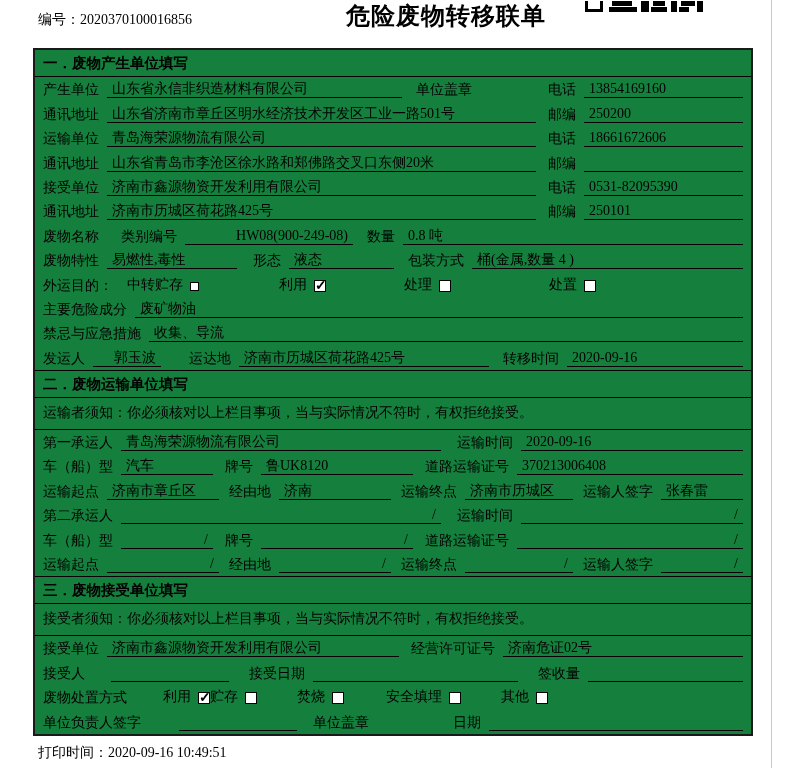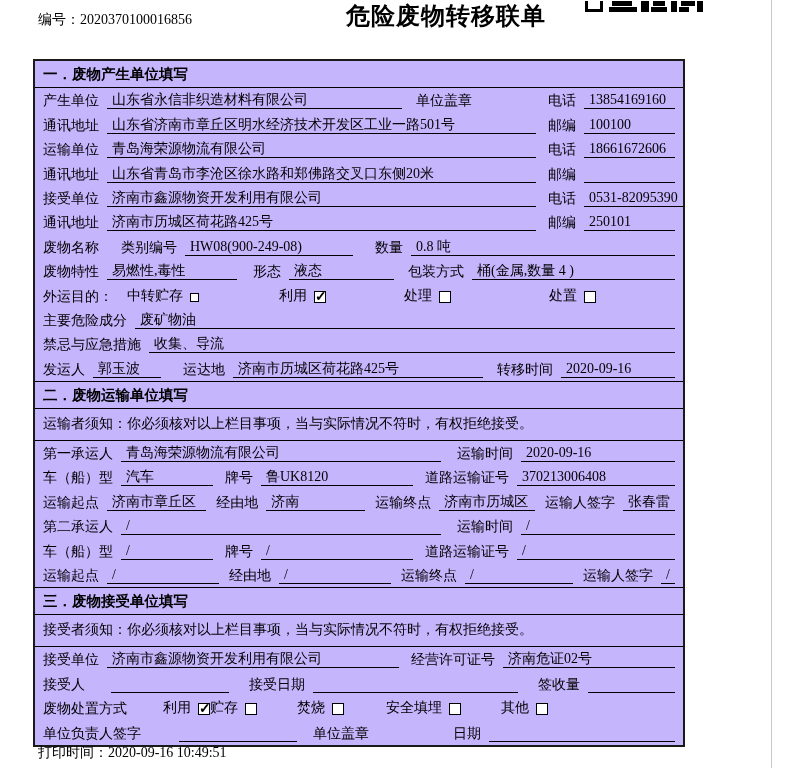--- a/index.html
+++ b/index.html
@@ -12,40 +12,40 @@
   .hdr-sans { font-family:"Liberation Sans","DejaVu Sans",sans-serif; }
 
   .doc-no { position:absolute; left:38px; top:11px; white-space:nowrap; }
   .main-title {
     position:absolute; left:100px; top:0px; width:692px; text-align:center;
     font-size:24px; font-weight:bold; letter-spacing:1px;
   }
   .qr-frag { position:absolute; left:585px; top:0; }
   .page-edge { position:absolute; left:771px; top:0; width:1px; height:768px; background:#c9c9c9; }
 
-  .form { position:absolute; left:33px; top:59px; width:652px; border:2px solid #1a1a1a; background:#c4b5fd; }
+  .form { position:absolute; left:33px; top:48px; width:720px; border:2px solid #1a1a1a; background:#15803d; }
 
   .sh {
     font-weight:bold; font-size:14.5px; padding:4px 8px 3px;
     border-bottom:1px solid #000;
   }
   .sh.bt { border-top:1px solid #000; }
 
   .note { padding:6px 8px 7px; border-bottom:1px solid #000; }
 
   .row {
     display:flex; align-items:flex-end; height:24.4px;
     padding:0 8px 3px 8px; white-space:nowrap;
   }
   .cl { flex:0 0 505px; display:flex; align-items:flex-end;font-family:Liberation Serif, serif; }
   .cr { flex:1 1 auto; display:flex; align-items:flex-end; }
   .lb { margin-right:8px; line-height:17px; }
   .u  { border-bottom:1px solid #000; padding:0 5px; line-height:17px; min-height:18px; }
   .u.fill { flex:1 1 auto; }
-  .ctr { text-align:left; }
+  .ctr { text-align:right; }
 
   .opt { display:flex; align-items:flex-end; }
   .cb {
     display:inline-block; width:12px; height:12px; border:1px solid #000;
     margin-left:7px; margin-bottom:2px; position:relative; background:#fff;
   }
   .cb.sm { width:9px; height:9px; margin-bottom:3px; }
   .cb.checked::after {
     content:"\2713"; position:absolute; left:0px; top:-4px;
     font-size:14px; font-weight:bold;
@@ -92,21 +92,21 @@
     </div>
   </div>
 
   <div class="row">
     <div class="cl">
       <span class="lb">通讯地址</span>
       <span class="u fill" style="margin-right:12px">山东省济南市章丘区明水经济技术开发区工业一路501号</span>
     </div>
     <div class="cr">
       <span class="lb">邮编</span>
-      <span class="u fill">100100</span>
+      <span class="u fill">250200</span>
     </div>
   </div>
 
   <div class="row">
     <div class="cl">
       <span class="lb">运输单位</span>
       <span class="u fill" style="margin-right:12px">青岛海荣源物流有限公司</span>
     </div>
     <div class="cr">
       <span class="lb">电话</span>
@@ -144,21 +144,21 @@
     <div class="cr">
       <span class="lb">邮编</span>
       <span class="u fill">250101</span>
     </div>
   </div>
 
   <div class="row">
     <span class="lb">废物名称</span>
     <span class="lb" style="margin-left:14px">类别编号</span>
     <span class="u ctr" style="width:168px">HW08(900-249-08)</span>
-    <span class="lb" style="margin-left:22px">数量</span>
+    <span class="lb" style="margin-left:14px">数量</span>
     <span class="u fill">0.8 吨</span>
   </div>
 
   <div class="row">
     <span class="lb">废物特性</span>
     <span class="u" style="width:130px">易燃性,毒性</span>
     <span class="lb" style="margin-left:16px">形态</span>
     <span class="u" style="width:105px">液态</span>
     <span class="lb" style="margin-left:14px">包装方式</span>
     <span class="u fill">桶(金属,数量 4 )</span>
@@ -191,21 +191,21 @@
 
   <div class="row">
     <span class="lb">禁忌与应急措施</span>
     <span class="u fill">收集、导流</span>
   </div>
 
 
   <div class="row">
     <span class="lb">发运人</span>
     <span class="u ctr" style="width:68px">郭玉波</span>
-    <span class="lb" style="margin-left:22px">运达地</span>
+    <span class="lb" style="margin-left:28px">运达地</span>
     <span class="u" style="width:250px">济南市历城区荷花路425号</span>
     <span class="lb" style="margin-left:14px">转移时间</span>
     <span class="u fill">2020-09-16</span>
   </div>
 
   <div class="sh bt hdr-sans">二．废物运输单位填写</div>
   <div class="note">运输者须知：你必须核对以上栏目事项，当与实际情况不符时，有权拒绝接受。</div>
 
   <div class="row">
     <span class="lb">第一承运人</span>

